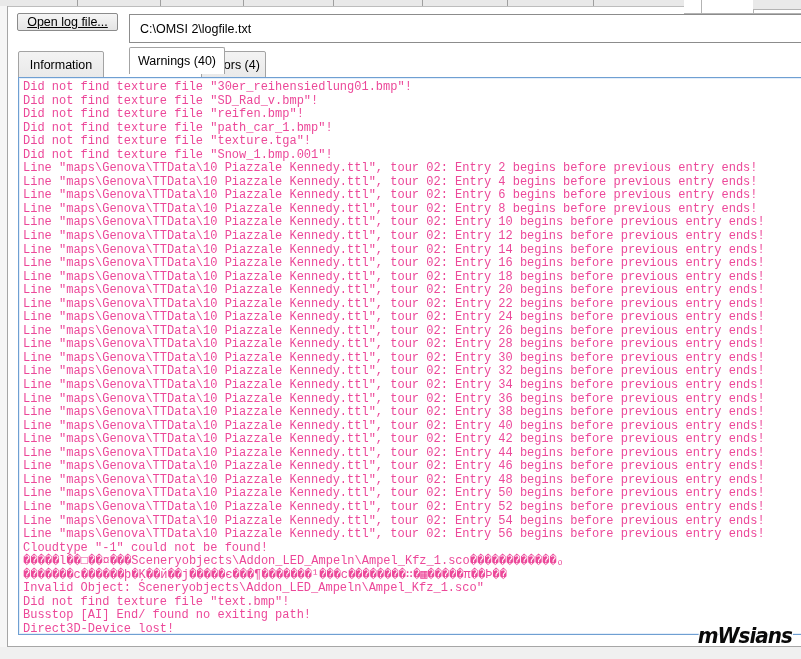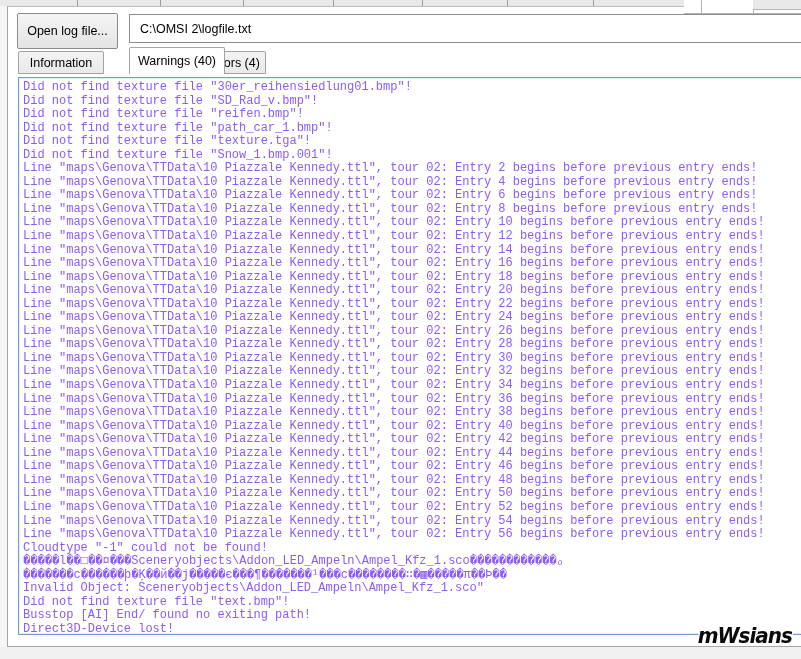--- a/index.html
+++ b/index.html
@@ -17,59 +17,59 @@
   .top-right-gray{position:absolute;left:753px;top:0;width:48px;height:9px;background:#e9e9e9;border-bottom:1px solid #b3b3b3;}
 
   
   .win-left-border{position:absolute;left:7px;top:6px;width:1px;height:641px;background:#a6a6a6;}
   .win-bottom-border{position:absolute;left:7px;top:646px;width:794px;height:1px;background:#a6a6a6;}
   .below-window{position:absolute;left:0;top:647px;width:801px;height:12px;background:#f0f0f0;}
   .left-gutter{position:absolute;left:0;top:6px;width:7px;height:641px;background:#f6f6f6;}
 
   
   .open-btn{
-    position:absolute;left:17px;top:13px;width:101px;height:36px;
+    position:absolute;left:17px;top:13px;width:101px;height:18px;
     background:linear-gradient(#f5f5f5,#e4e4e4);
     border:1px solid #8b8b8b;border-radius:2px;
     font-size:12.5px;color:#000;display:flex;align-items:center;justify-content:center;
-    box-sizing:border-box;cursor:default;
+    box-sizing:border-box;cursor:default;text-decoration:underline;
   }
   .path-field{
     position:absolute;left:129px;top:14px;right:-2px;height:29px;
     background:#fff;border:1px solid #8c8c8c;box-sizing:border-box;
     font-size:12.5px;color:#000;display:flex;align-items:center;
     padding-left:10px;
   }
 
   
   .tab{
     position:absolute;box-sizing:border-box;
     border:1px solid #a3a3a3;border-top-left-radius:2px;border-top-right-radius:2px;
     font-size:12.5px;color:#000;display:flex;align-items:center;justify-content:center;
     cursor:default;
   }
-  .tab.inactive{background:linear-gradient(#f3f3f3,#e9e9e9);top:51px;height:23px;}
+  .tab.inactive{background:linear-gradient(#f3f3f3,#e9e9e9);top:51px;height:28px;}
   .tab.active{background:#ffffff;top:47px;height:27px;border-bottom:none;z-index:2;}
   #tab-information{left:18px;width:86px;}
   #tab-warnings{left:104px;width:96px;margin-left:25px;}
   #tab-errors{left:201px;width:65px;}
 
   
   .log-area{
     position:absolute;left:18px;top:77px;right:-2px;height:558px;
     background:#ffffff;
     border:1px solid #6f9fd2;
     box-shadow:inset 0 0 0 1px #e4eefa;
     box-sizing:border-box;overflow:hidden;
   }
   .log-area pre{
     margin:0;padding:3px 0 0 4px;
     font-family:"Liberation Mono","DejaVu Sans Mono",monospace;
     font-size:12px;line-height:13.55px;
-    color:#8b5cf6;white-space:pre;
+    color:#ec4899;white-space:pre;
   }
 
   
   .watermark{
     position:absolute;right:9px;top:624px;z-index:10;
     font-family:"DejaVu Sans",sans-serif;font-weight:bold;font-style:italic;
     font-size:20px;letter-spacing:-1px;color:#0a0a0a;
     text-shadow:-1px -1px 0 #fff,1px -1px 0 #fff,-1px 1px 0 #fff,1px 1px 0 #fff,0 2px 0 #fff;
     transform:scaleY(1.05);
   }

